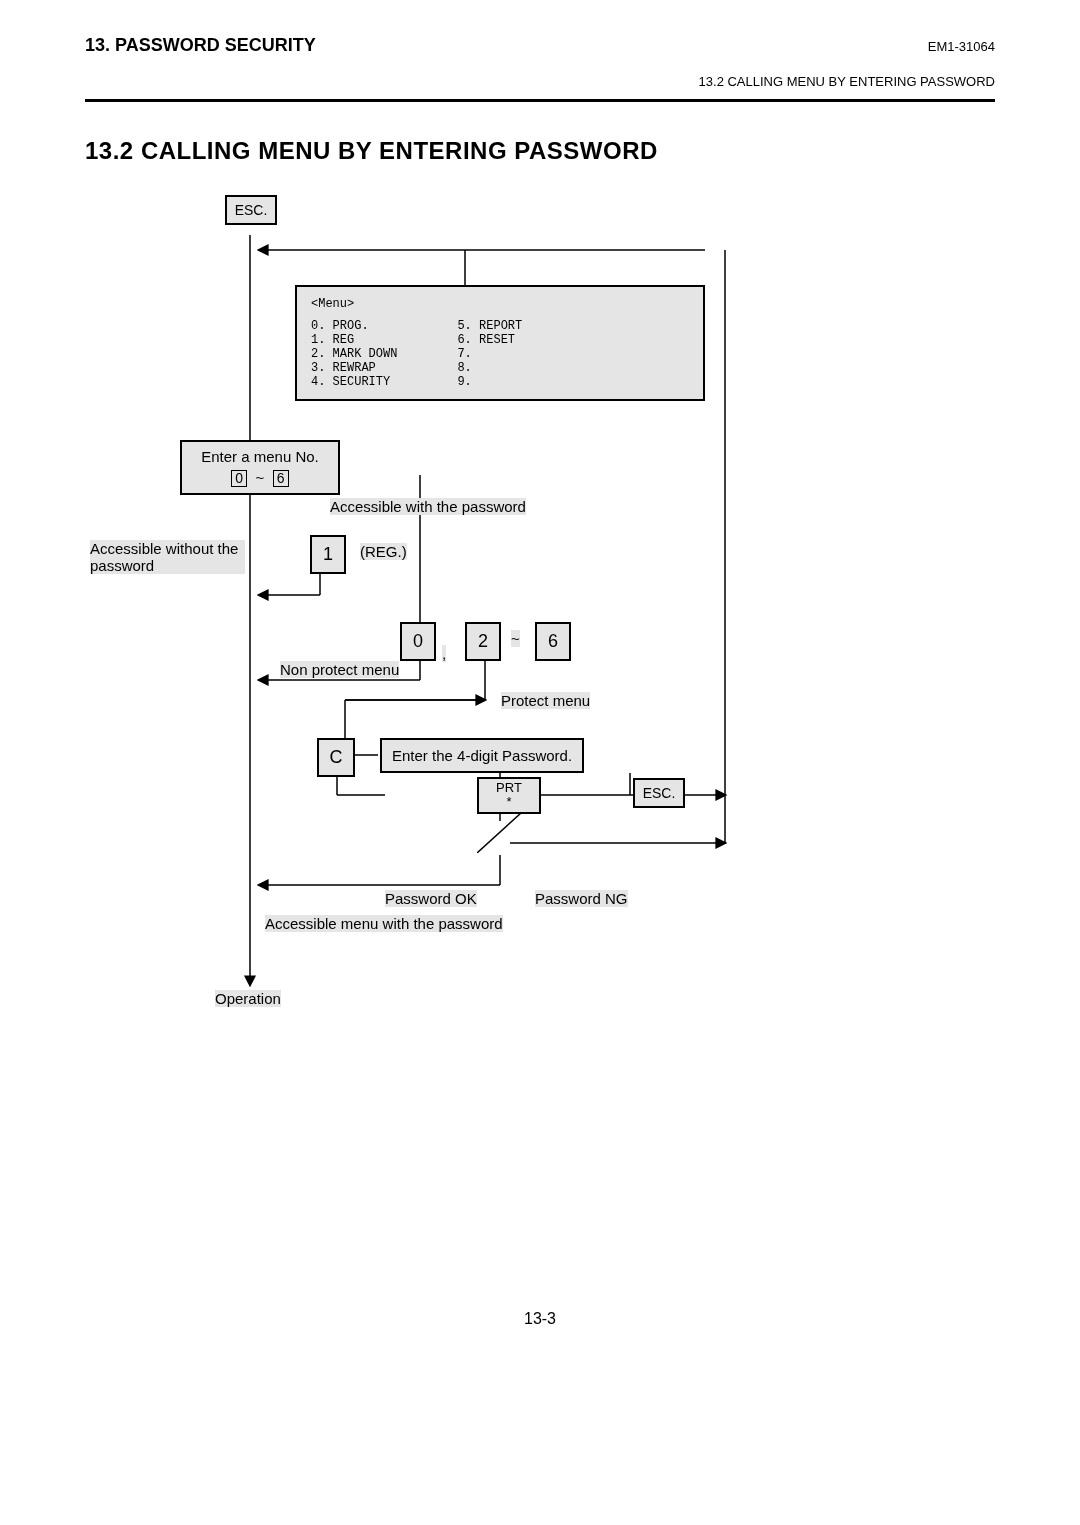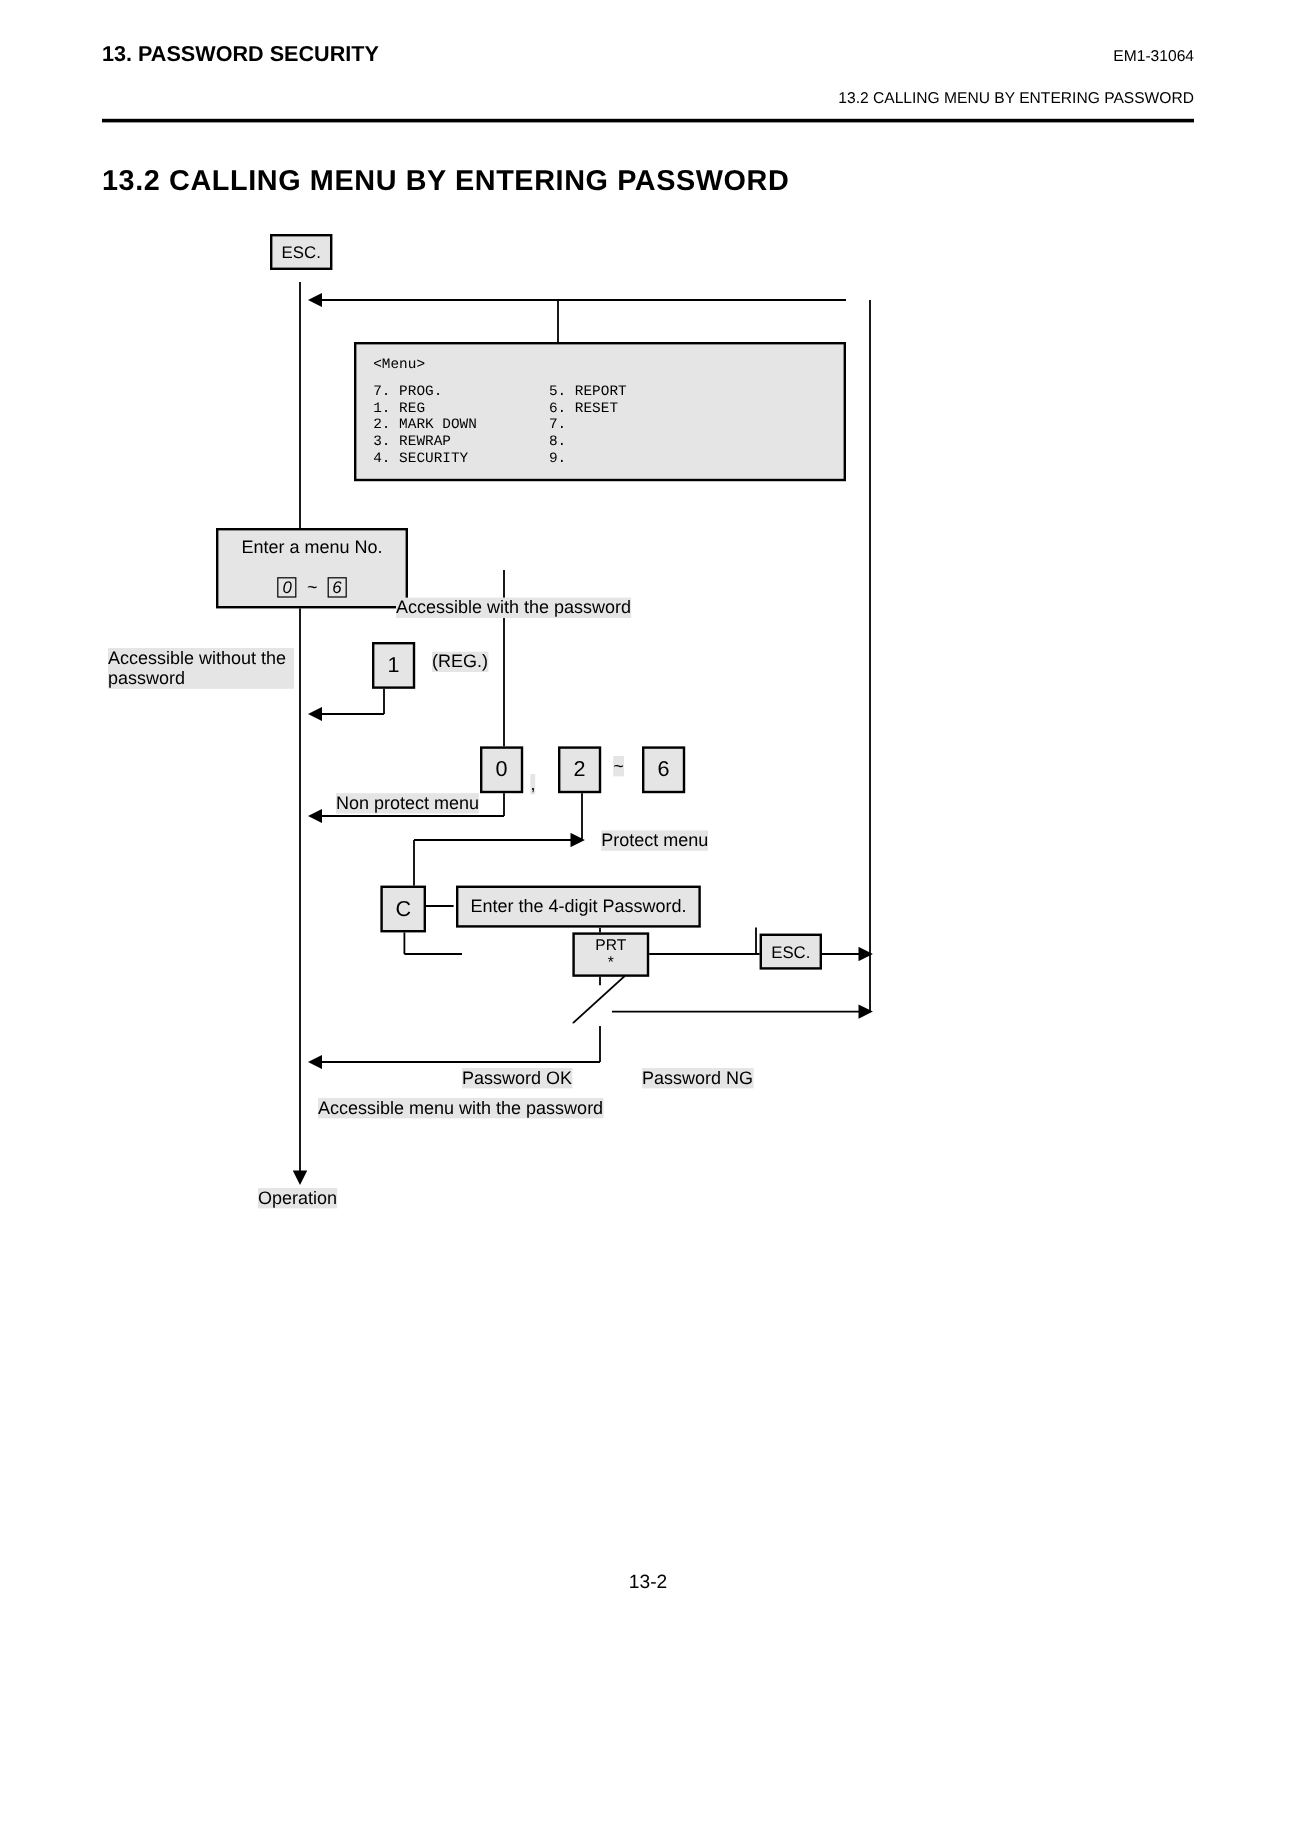--- a/index.html
+++ b/index.html
@@ -160,36 +160,36 @@
 
       <line x1="252" y1="575" x2="252" y2="600" stroke="#000" stroke-width="1.5"></line>
       <line x1="252" y1="600" x2="300" y2="600" stroke="#000" stroke-width="1.5"></line>
     </svg>
 
     <div class="dbox keycap" style="left:140px; top:0; width:52px; font-size:14px; padding:4px 2px;">ESC.</div>
 
     <div class="dbox panel" style="left:210px; top:90px; width:410px;">
       <div class="mono">&lt;Menu&gt;</div>
       <div class="cols" style="margin-top:8px;">
-        <div class="mono">7. PROG.
+        <div class="mono">0. PROG.
 1. REG
 2. MARK DOWN
 3. REWRAP
 4. SECURITY</div>
         <div class="mono">5. REPORT
 6. RESET
 7.
 8.
 9.</div>
       </div>
     </div>
 
     <div class="dbox panel" style="left:95px; top:245px; width:160px; padding:6px 8px; text-align:center;">
       <div class="lbl">Enter a menu No.</div>
-      <div style="margin-top:16px;font-style:italic;">
+      <div style="margin-top:4px;">
         <span class="keycap-sm">0</span>
         <span class="lbl" style="padding:0 4px;">~</span>
         <span class="keycap-sm">6</span>
       </div>
     </div>
 
     <div class="dbox lbl" style="left:245px; top:303px;">Accessible with the password</div>
 
     <div class="dbox lbl" style="left:5px; top:345px; width:155px; white-space:pre-line;">Accessible without the
 password</div>
@@ -223,13 +223,13 @@
 
     <div class="dbox lbl" style="left:300px; top:695px;">Password OK</div>
 
     <div class="dbox lbl" style="left:180px; top:720px;">Accessible menu with the password</div>
 
     <div class="dbox lbl" style="left:130px; top:795px;">Operation</div>
 
   </div>
 </div>
 
-<div class="pagenum">13-2</div>
+<div class="pagenum">13-3</div>
 
 </body></html>

